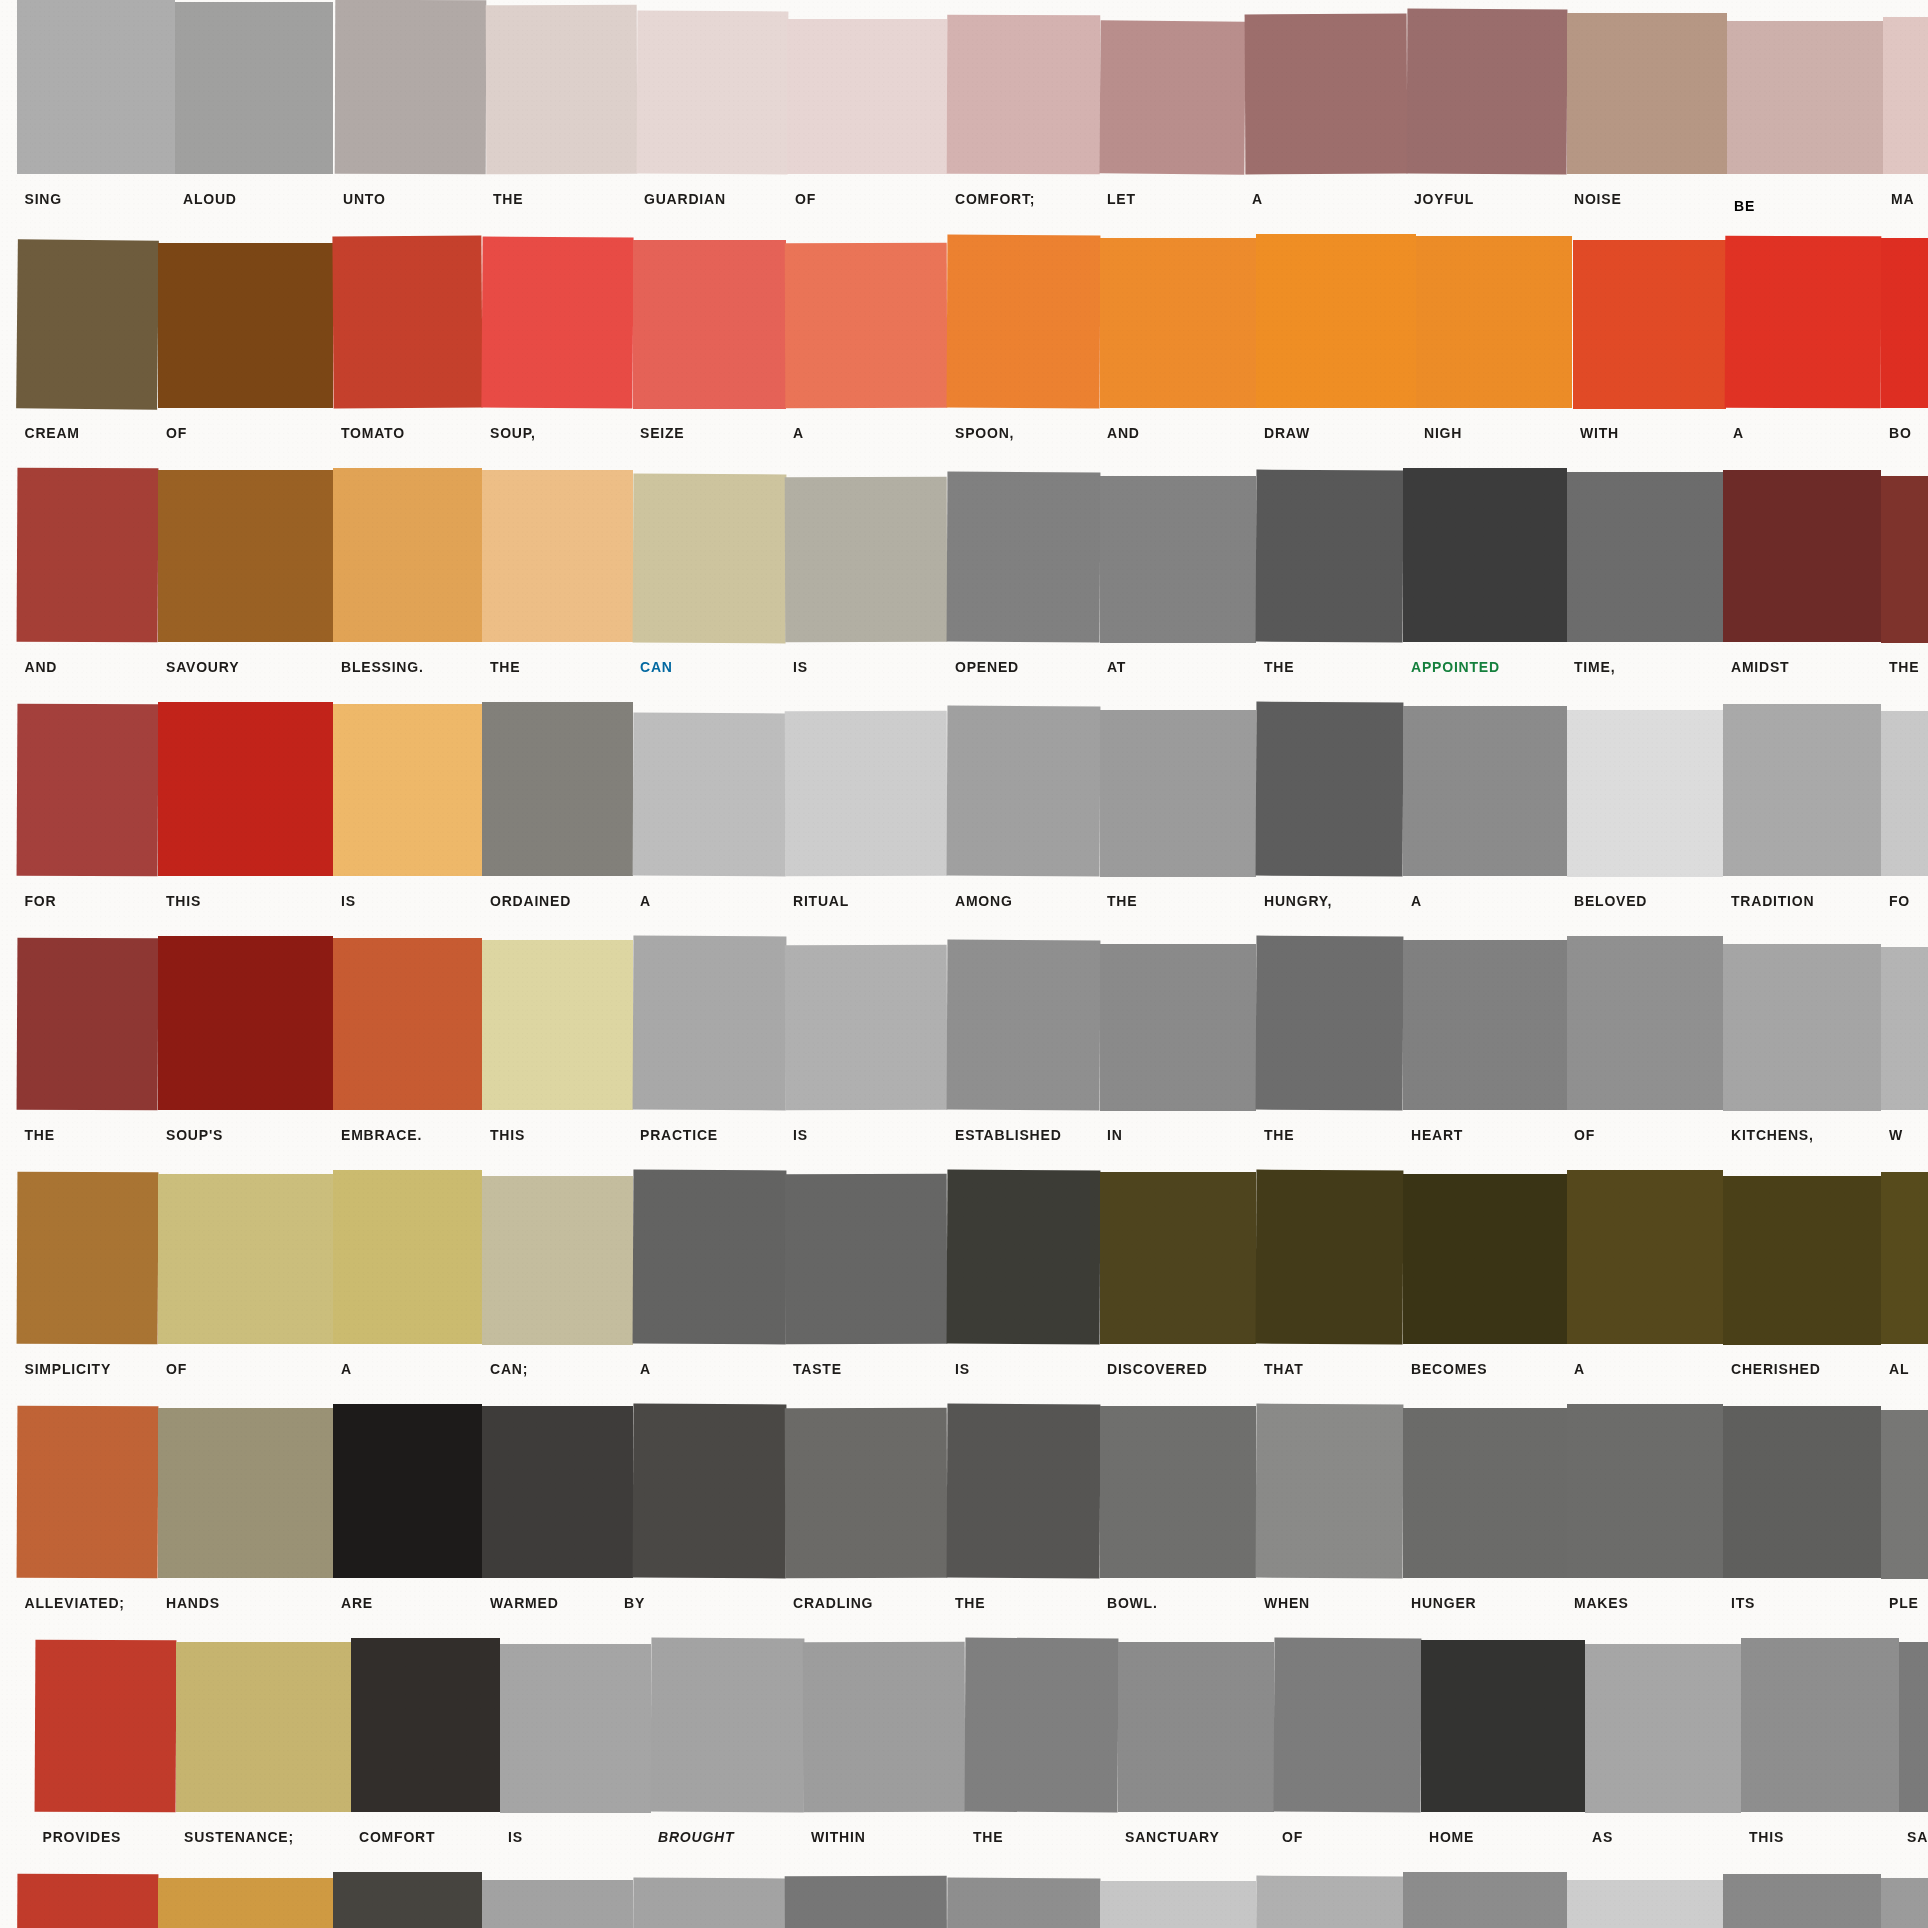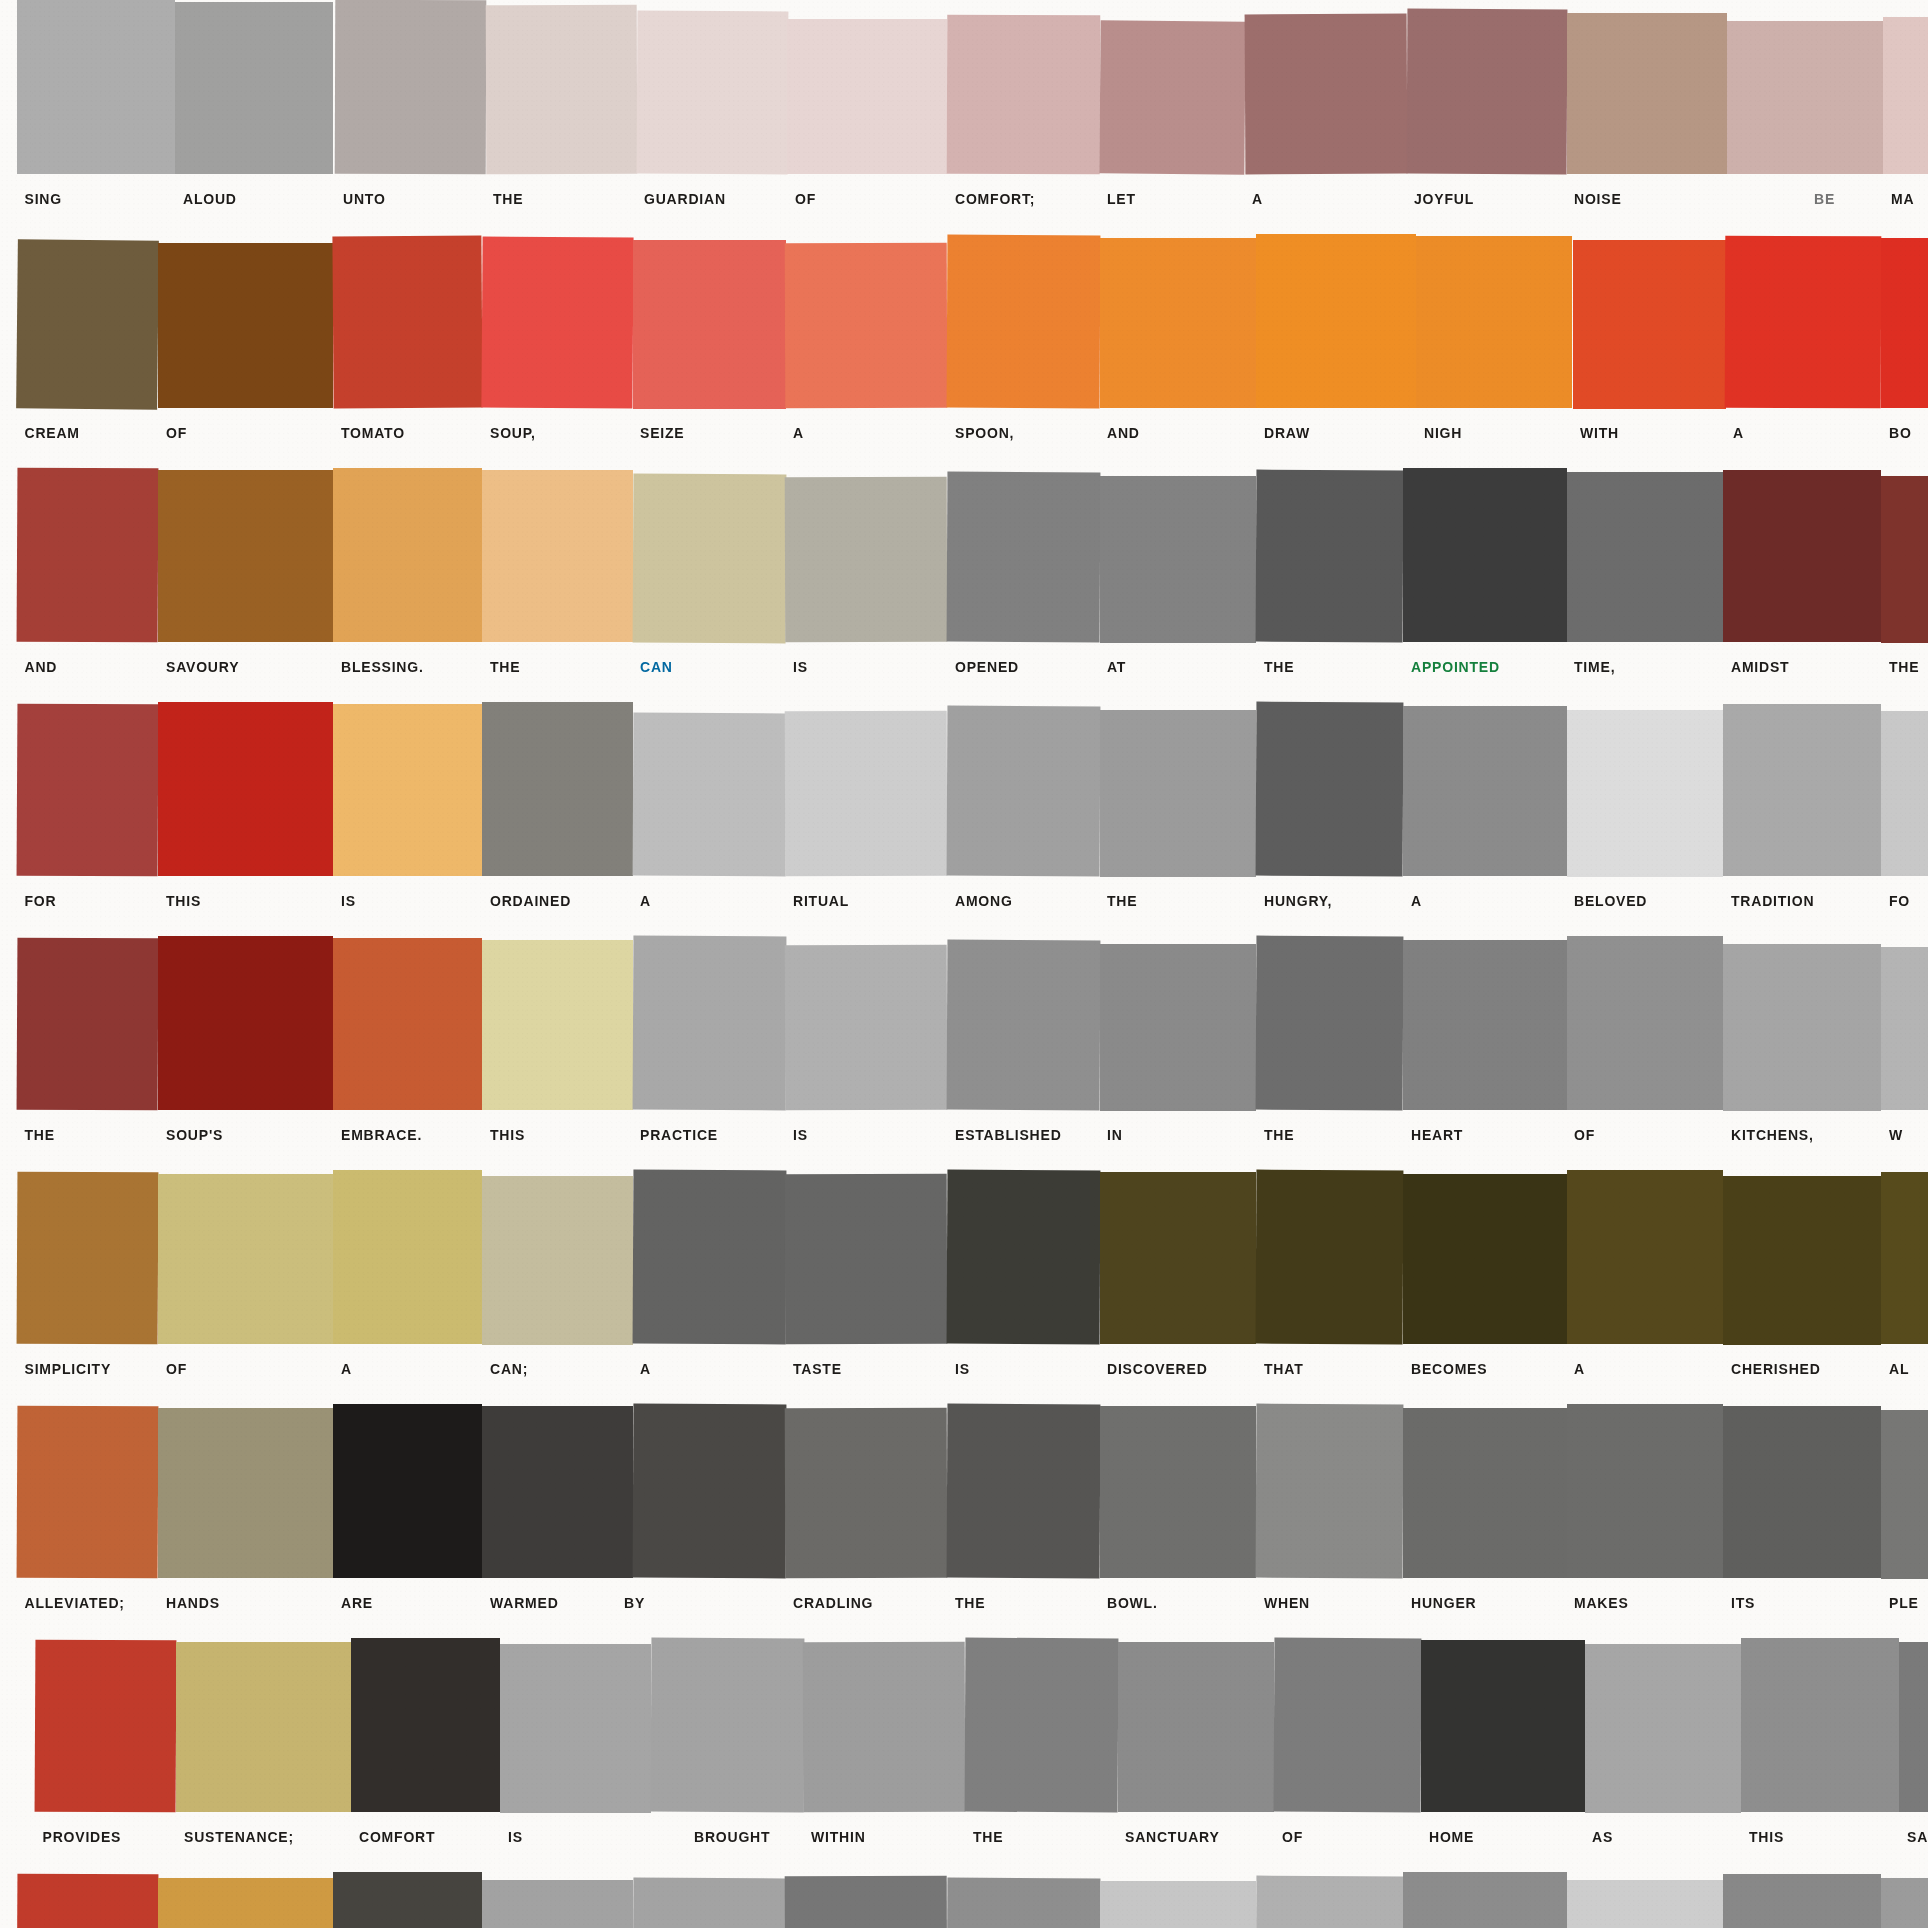--- a/index.html
+++ b/index.html
@@ -163,21 +163,21 @@
         <div class="label" style="left: 183px; color: rgb(29, 27, 25);">ALOUD</div>
         <div class="label" style="left: 343px; color: rgb(29, 27, 25);">UNTO</div>
         <div class="label" style="left: 493px; color: rgb(29, 27, 25);">THE</div>
         <div class="label" style="left: 644px; color: rgb(29, 27, 25);">GUARDIAN</div>
         <div class="label" style="left: 795px; color: rgb(29, 27, 25);">OF</div>
         <div class="label" style="left: 955px; color: rgb(29, 27, 25);">COMFORT;</div>
         <div class="label" style="left: 1107px; color: rgb(29, 27, 25);">LET</div>
         <div class="label" style="left: 1252px; color: rgb(29, 27, 25);">A</div>
         <div class="label" style="left: 1414px; color: rgb(29, 27, 25);">JOYFUL</div>
         <div class="label" style="left: 1574px; color: rgb(29, 27, 25);">NOISE</div>
-        <div class="label" style="left: 1814px; color: #737373;">BE</div>
+        <div class="label" style="left: 1734px; color: #000000; margin-top: 7px;">BE</div>
         <div class="label" style="left: 1891px; color: rgb(29, 27, 25);">MA</div>
       </div>
     </div>
     <div class="row" style="height: 234px;">
       <div class="swatches" style="height: 174px;">
         <div class="cell" style="left: 17px; width: 141px; top: 5.6px; height: 169px; transform: rotate(0.6deg);">
           <div class="chip tex-none" style="background: rgb(110, 92, 61);"></div>
         </div>
         <div class="cell" style="left: 158px; width: 175px; top: 9.4px; height: 165px; transform: rotate(0deg);">
           <div class="chip tex-none" style="background: rgb(123, 70, 21);"></div>
@@ -562,21 +562,21 @@
         </div>
         <div class="cell" style="left: 1881px; width: 68px; top: 3.8px; height: 170px; transform: rotate(0deg);">
           <div class="chip tex-none" style="background: rgb(122, 122, 122);"></div>
         </div>
       </div>
       <div class="labels" style="height: 60px;">
         <div class="label" style="left: 24.5px; color: rgb(29, 27, 25);">PROVIDES</div>
         <div class="label" style="left: 166px; color: rgb(29, 27, 25);">SUSTENANCE;</div>
         <div class="label" style="left: 341px; color: rgb(29, 27, 25);">COMFORT</div>
         <div class="label" style="left: 490px; color: rgb(29, 27, 25);">IS</div>
-        <div class="label" style="left: 676px; color: rgb(29, 27, 25);">BROUGHT</div>
+        <div class="label" style="left: 640px; color: rgb(29, 27, 25); font-style: italic;">BROUGHT</div>
         <div class="label" style="left: 793px; color: rgb(29, 27, 25);">WITHIN</div>
         <div class="label" style="left: 955px; color: rgb(29, 27, 25);">THE</div>
         <div class="label" style="left: 1107px; color: rgb(29, 27, 25);">SANCTUARY</div>
         <div class="label" style="left: 1264px; color: rgb(29, 27, 25);">OF</div>
         <div class="label" style="left: 1411px; color: rgb(29, 27, 25);">HOME</div>
         <div class="label" style="left: 1574px; color: rgb(29, 27, 25);">AS</div>
         <div class="label" style="left: 1731px; color: rgb(29, 27, 25);">THIS</div>
         <div class="label" style="left: 1889px; color: rgb(29, 27, 25);">SA</div>
       </div>
     </div>

